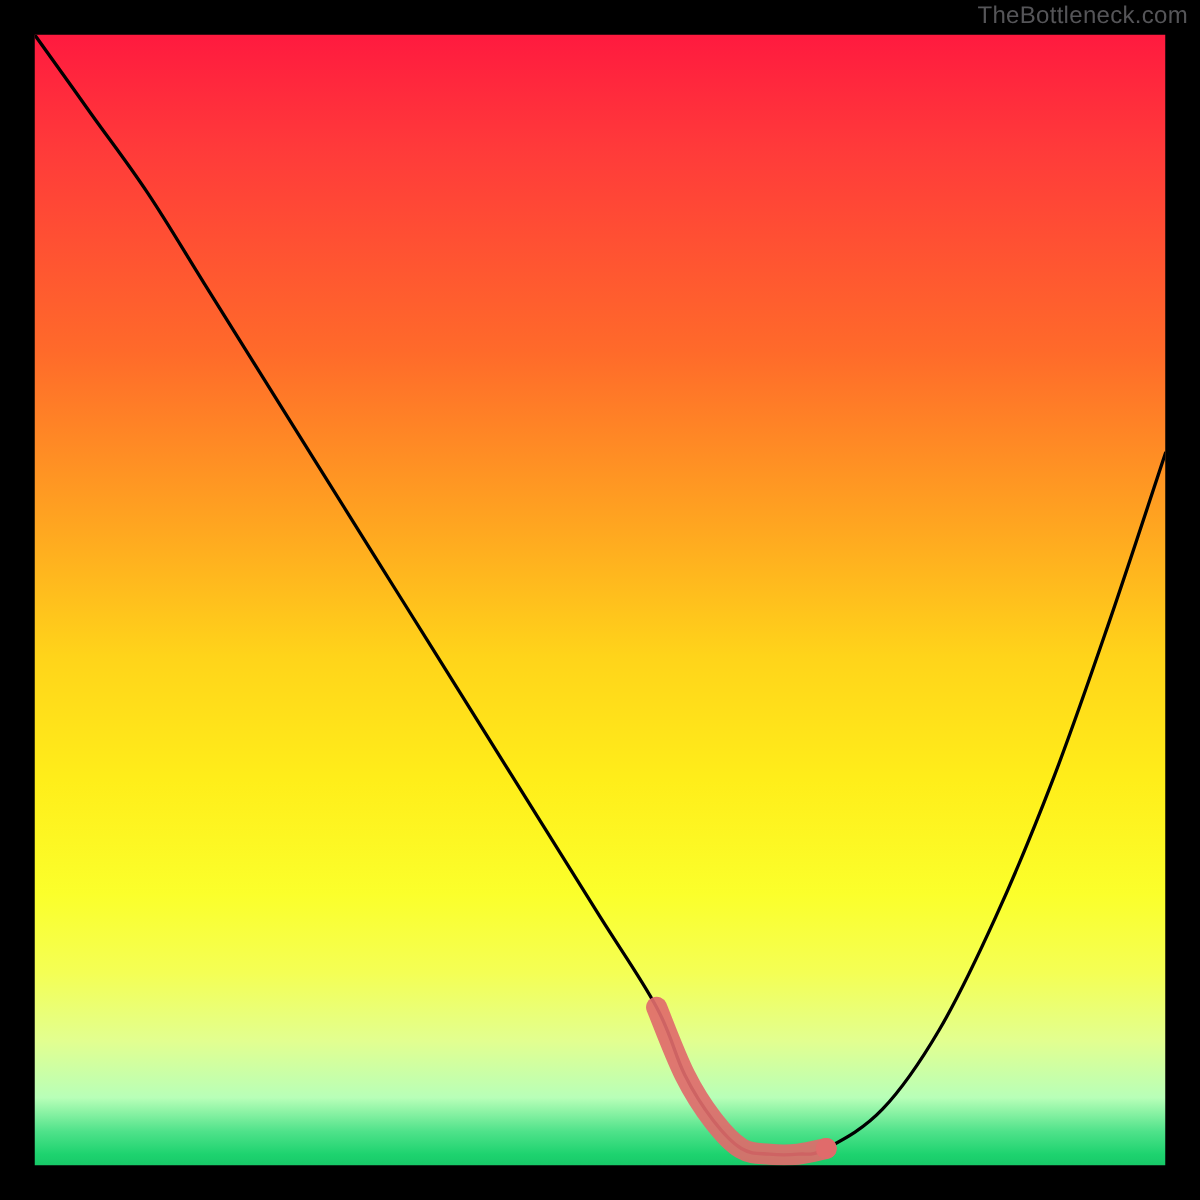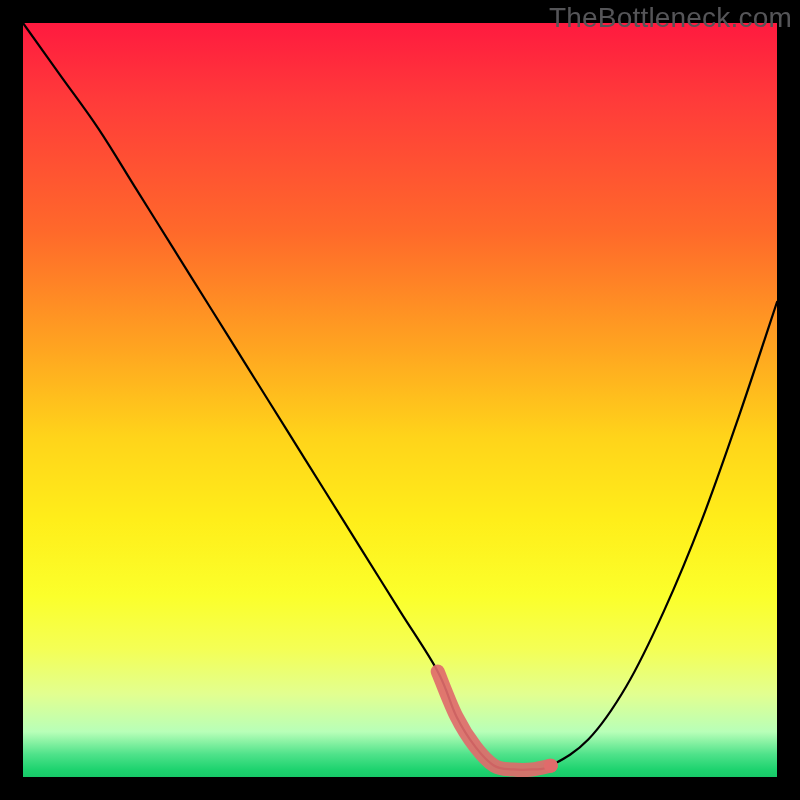--- a/index.html
+++ b/index.html
@@ -48,21 +48,21 @@
     position: absolute;
     inset: 0;
     width: 754px;
     height: 754px;
   }
   .watermark {
     position: absolute;
     top: 2px;
     right: 8px;
     color: #555558;
-    font-size: 28px;
+    font-size: 16px;
     letter-spacing: 0.2px;
     font-weight: 400;
   }
 </style>
 </head>
 <body>
 
 <div class="frame">
   <div class="plot-area">
     <div class="gradient"></div>

